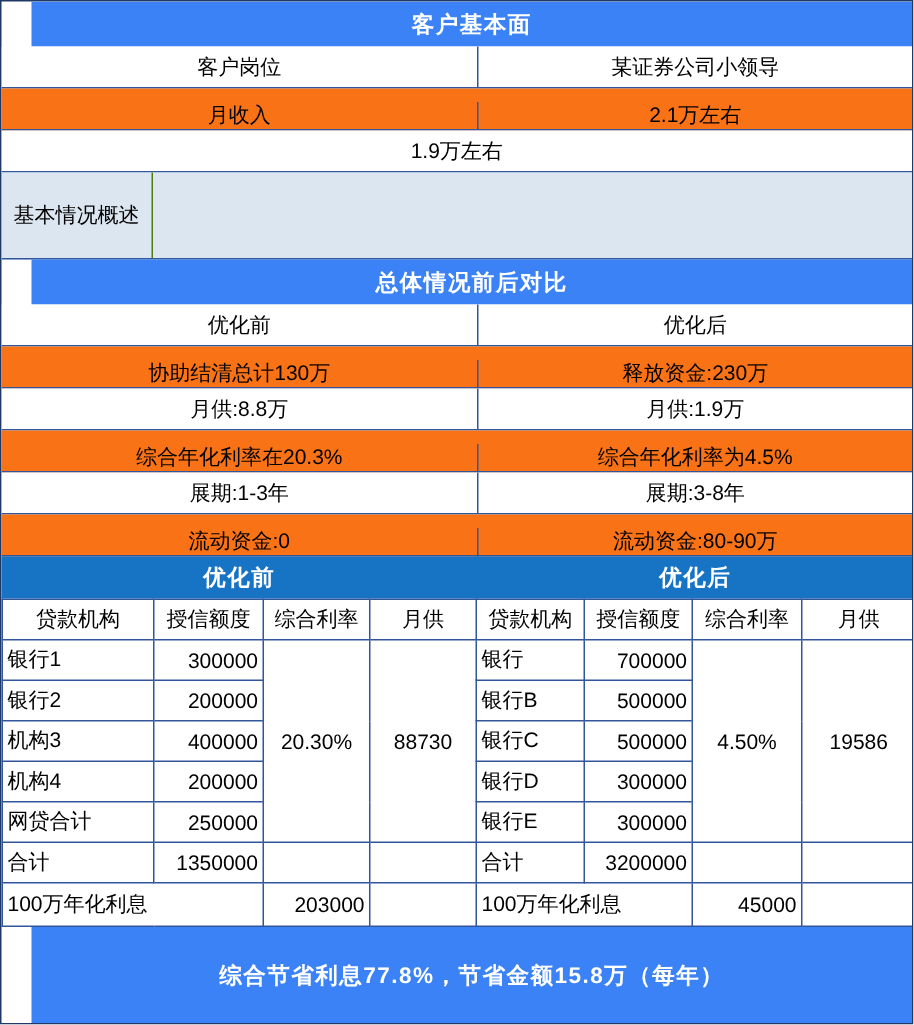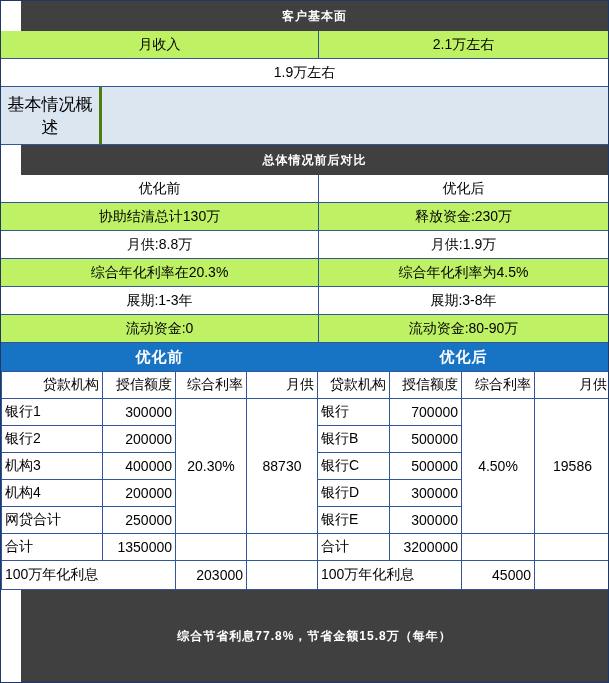--- a/index.html
+++ b/index.html
@@ -4,68 +4,72 @@
 <style>
   * { box-sizing: border-box; margin: 0; padding: 0; }
   body { background: #fff; font-family: "Liberation Sans", sans-serif; }
   .sheet {
     width: 609px; height: 683px;
     border: 1px solid #1F3864;
     display: flex; flex-direction: column;
     overflow: hidden; color: #000; background: #fff;
   }
   .hdr {
-    background: #404040; color: #fff; font-weight: bold; font-size: 12px;
+    background: #3b82f6; color: #fff; font-weight: bold; font-size: 15px;
     display: flex; align-items: center; justify-content: center;
     flex: 0 0 auto; letter-spacing: 1px; margin-left: 20px;
   }
   .h30 { height: 30px; }
   .h28 { height: 28px; }
   .duo { display: flex; height: 28px; flex: 0 0 auto; border-bottom: 1px solid #31569B; background: #fff; }
-  .duo.lite { background: #bef264; }
+  .duo.lite { background: #f97316; align-items: flex-end; }
   .duo .cl {
     width: 318px; border-right: 1px solid #31569B;
     display: flex; align-items: center; justify-content: center; font-size: 14px;
   }
   .duo .cr { flex: 1; display: flex; align-items: center; justify-content: center; font-size: 14px; }
   .overview { height: 58px; background: #DCE6F1; border-bottom: 1px solid #31569B; display: flex; flex: 0 0 auto; }
   .overview .ovl {
-    width: 101px; border-right: 3px solid #4d7c0f;
-    display: flex; align-items: center; justify-content: center; font-size: 17px; text-align: center;
+    width: 101px; border-right: 1px solid #4d7c0f;
+    display: flex; align-items: center; justify-content: center; font-size: 14px; text-align: center;
   }
   .overview .ovt {
     flex: 1; font-size: 14px; line-height: 19px;
     white-space: pre-wrap; padding: 0 2px; overflow: hidden;
   }
   .subhdr { height: 28px; background: #1773C4; display: flex; flex: 0 0 auto; }
   .subhdr div {
     color: #fff; font-weight: bold; font-size: 15px; letter-spacing: 1px;
     display: flex; align-items: center; justify-content: center;
   }
   .subhdr .shl { width: 318px; border-right: 1px solid #1773C4; }
   .subhdr .shr { flex: 1; }
   table.debt { width: 100%; border-collapse: collapse; table-layout: fixed; flex: 0 0 auto; }
   table.debt td {
     border: 1px solid #31569B; height: 27px; padding: 0 3px;
     font-size: 14px; overflow: hidden; white-space: nowrap; background: #fff;
   }
-  table.debt tr.colhdr td { text-align: right; }
+  table.debt tr.colhdr td { text-align: center; }
   td.org { text-align: left; }
   td.num { text-align: right; }
   td.mid { text-align: center; }
   tr.tall td { height: 29px; }
   .footer { flex: 1 1 auto; min-height: 24px; }
 </style>
 </head>
 <body>
 
 <div class="sheet">
 
   <div class="hdr h30">客户基本面</div>
 
+  <div class="duo">
+    <div class="cl">客户岗位</div>
+    <div class="cr">某证券公司小领导</div>
+  </div>
   <div class="duo lite">
     <div class="cl">月收入</div>
     <div class="cr">2.1万左右</div>
   </div>
   <div class="duo">
     <div class="cr">1.9万左右</div>
   </div>
 
   <div class="overview">
     <div class="ovl">基本情况概述</div>

